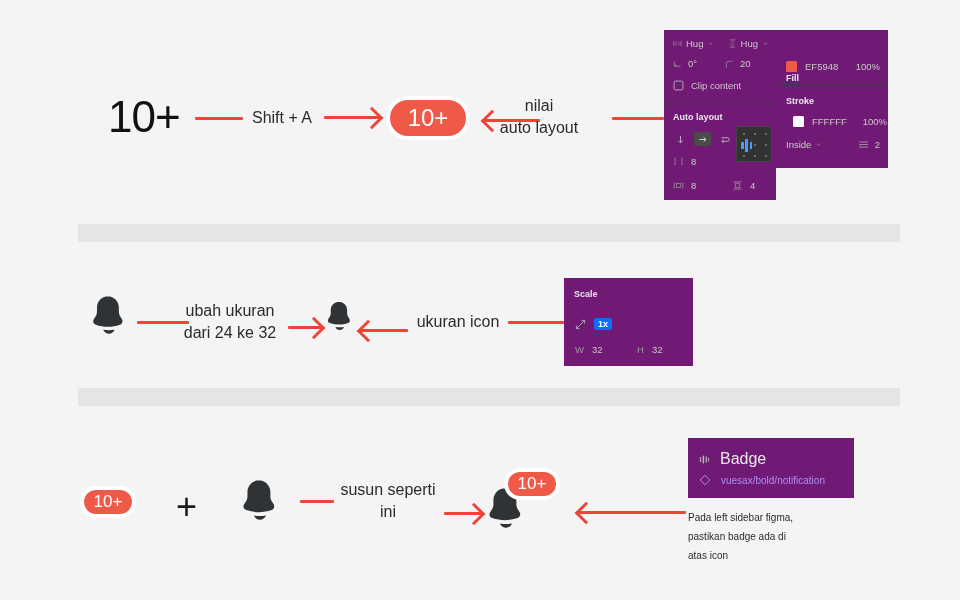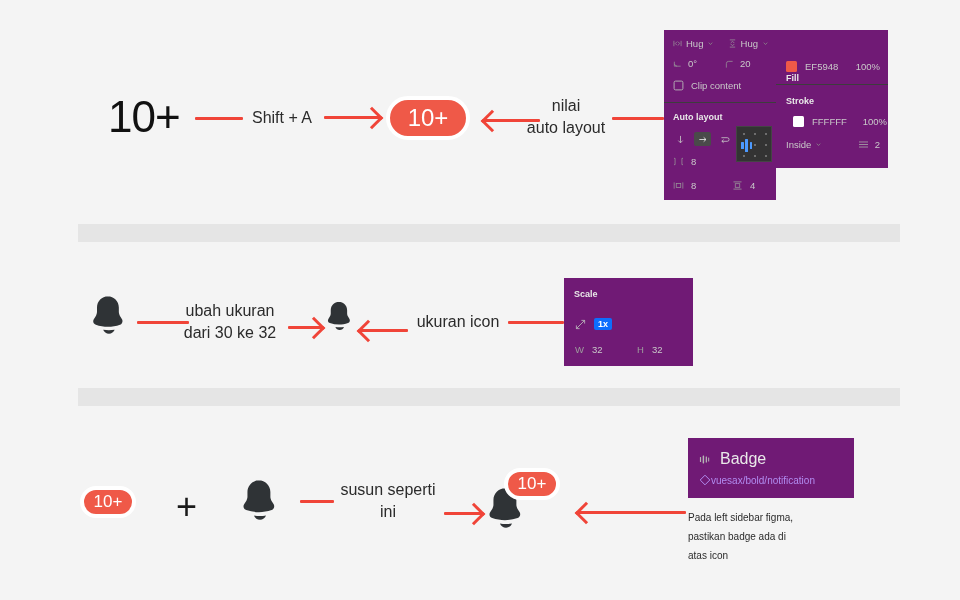--- a/index.html
+++ b/index.html
@@ -156,21 +156,21 @@
 <div class="abs label-text" style="left:244px; top:107px; width:76px;">Shift + A</div>
 
 <div class="abs arrow-right" style="left:324px; top:116px; width:56px;"></div>
 
 <div class="abs badge badge-stroke" style="left:386px; top:96px; width:84px; height:44px; font-size:24px;">
   <span>10+</span>
 </div>
 
 <div class="abs arrow-left" style="left:484px; top:116px; width:56px;"></div>
 
-<div class="abs label-text" style="left:508px; top:95px; width:116px;">nilai
+<div class="abs label-text" style="left:481px; top:95px; width:116px;">nilai
 auto layout</div>
 
 <div class="abs red-line" style="left:612px; top:117px; width:52px;"></div>
 
 <div class="abs fpanel" style="left:664px; top:30px; width:112px; height:170px;">
 
   <div class="frow" style="position:absolute; left:9px; top:8px; width:96px; justify-content:space-between;">
     <div class="frow" style="gap:4px;">
       <svg width="9" height="9" viewBox="0 0 10 10">
         <path d="M1 2 L1 8 M9 2 L9 8 M2.5 5 L4.5 3 M2.5 5 L4.5 7 M7.5 5 L5.5 3 M7.5 5 L5.5 7" stroke="#9B9B9B" stroke-width="0.8" fill="none"></path>
@@ -310,21 +310,21 @@
 <div class="abs" style="left:88px; top:294px;">
   <svg width="40" height="44" viewBox="0 0 24 26">
     <path fill="#2F3336" d="M12 1.2c-3.7 0-6.6 3-6.6 6.7v2.6c0 .7-.3 1.7-.6 2.3l-1.3 2.1c-.8 1.3-.2 2.8 1.2 3.3 4.7 1.6 9.8 1.6 14.5 0 1.3-.4 1.9-2 1.2-3.3l-1.3-2.1c-.3-.6-.6-1.6-.6-2.3V7.9c0-3.7-3-6.7-6.6-6.7z"></path>
     <path fill="#2F3336" d="M9.1 21.3c.5 1.4 1.9 2.4 3.5 2.4 1.5 0 2.9-1 3.4-2.4-2.3.4-4.6.4-6.9 0z"></path>
   </svg>
 </div>
 
 <div class="abs red-line" style="left:137px; top:321px; width:52px;"></div>
 
 <div class="abs label-text" style="left:170px; top:300px; width:120px;">ubah ukuran
-dari 30 ke 32</div>
+dari 24 ke 32</div>
 
 <div class="abs arrow-right" style="left:288px; top:320px; width:34px;"></div>
 
 <div class="abs" style="left:324px; top:300px;">
   <svg width="30" height="33" viewBox="0 0 24 26">
     <path fill="#2F3336" d="M12 1.2c-3.7 0-6.6 3-6.6 6.7v2.6c0 .7-.3 1.7-.6 2.3l-1.3 2.1c-.8 1.3-.2 2.8 1.2 3.3 4.7 1.6 9.8 1.6 14.5 0 1.3-.4 1.9-2 1.2-3.3l-1.3-2.1c-.3-.6-.6-1.6-.6-2.3V7.9c0-3.7-3-6.7-6.6-6.7z"></path>
     <path fill="#2F3336" d="M9.1 21.3c.5 1.4 1.9 2.4 3.5 2.4 1.5 0 2.9-1 3.4-2.4-2.3.4-4.6.4-6.9 0z"></path>
   </svg>
 </div>
 
@@ -392,21 +392,21 @@
 <div class="abs fpanel" style="left:688px; top:438px; width:166px; height:60px;">
   <div class="frow" style="position:absolute; left:11px; top:12px; gap:10px;">
     <svg width="11" height="11" viewBox="0 0 12 12">
       <rect x="1" y="3.2" width="1.3" height="5.6" rx="0.4" fill="#B5B5B5"></rect>
       <rect x="4" y="1.6" width="1.6" height="8.8" rx="0.5" fill="#B5B5B5"></rect>
       <rect x="7.3" y="2.6" width="1.4" height="6.8" rx="0.4" fill="#B5B5B5"></rect>
       <rect x="10" y="3.8" width="1.1" height="4.4" rx="0.4" fill="#B5B5B5"></rect>
     </svg>
     <span class="layer-name">Badge</span>
   </div>
-  <div class="frow" style="position:absolute; left:11px; top:36px; ">
+  <div class="frow" style="position:absolute; left:11px; top:36px; gap:10px;">
     <svg width="12" height="12" viewBox="0 0 12 12">
       <path d="M6 1.2 L10.8 6 L6 10.8 L1.2 6 Z" stroke="#B18CF0" stroke-width="1" fill="none"></path>
     </svg>
     <span class="comp-name">vuesax/bold/notification</span>
   </div>
 </div>
 
 <div class="abs caption" style="left:688px; top:508px; width:180px;">Pada left sidebar figma,
 pastikan badge ada di
 atas icon</div>

